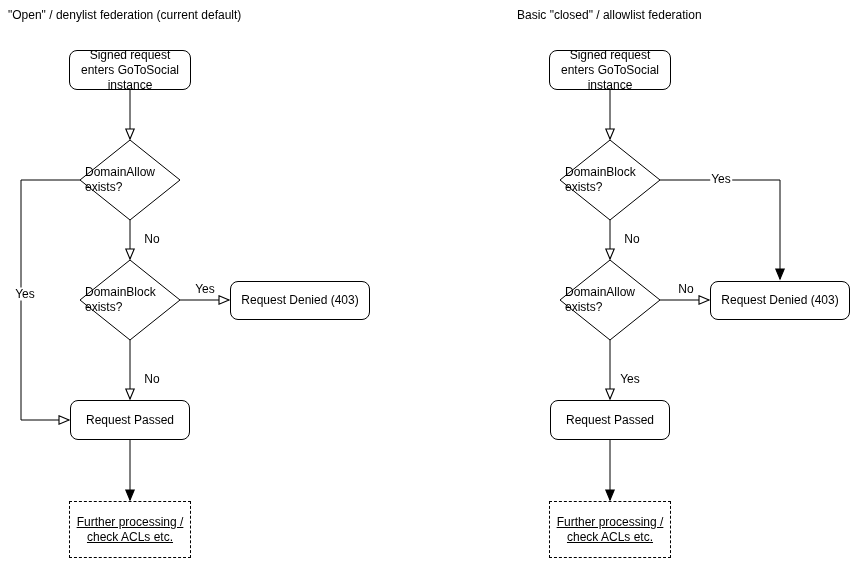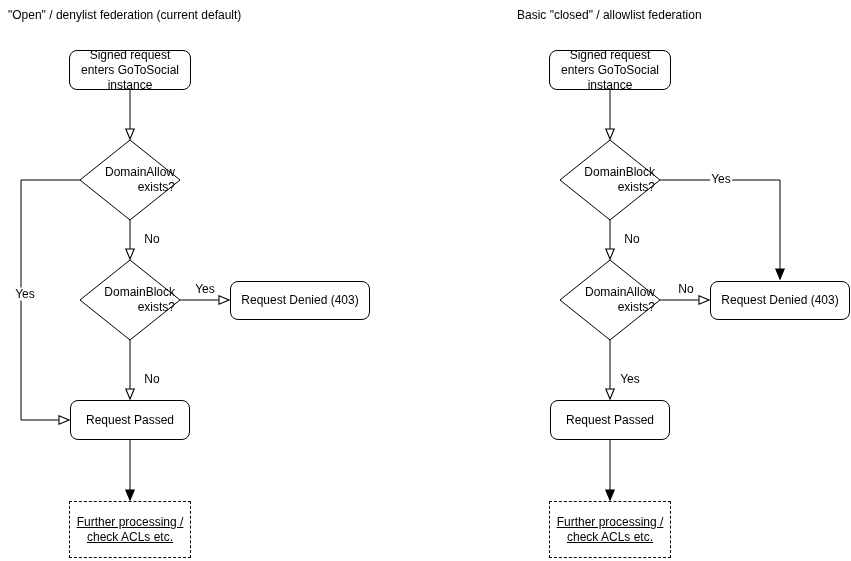--- a/index.html
+++ b/index.html
@@ -31,21 +31,21 @@
     line-height: 15px;
     padding: 2px 3px;
   }
   .rounded { border-radius: 8px; }
   .dashed { border-style: dashed; text-decoration: underline; }
   .dtext {
     position: absolute;
     display: flex;
     align-items: center;
     justify-content: center;
-    text-align: right;
+    text-align: left;
     line-height: 15px;
   }
   .elabel {
     position: absolute;
     transform: translate(-50%, -50%);
     background: #ffffff;
     padding: 0 1px;
     line-height: 13px;
     white-space: nowrap;
     text-align: center;

